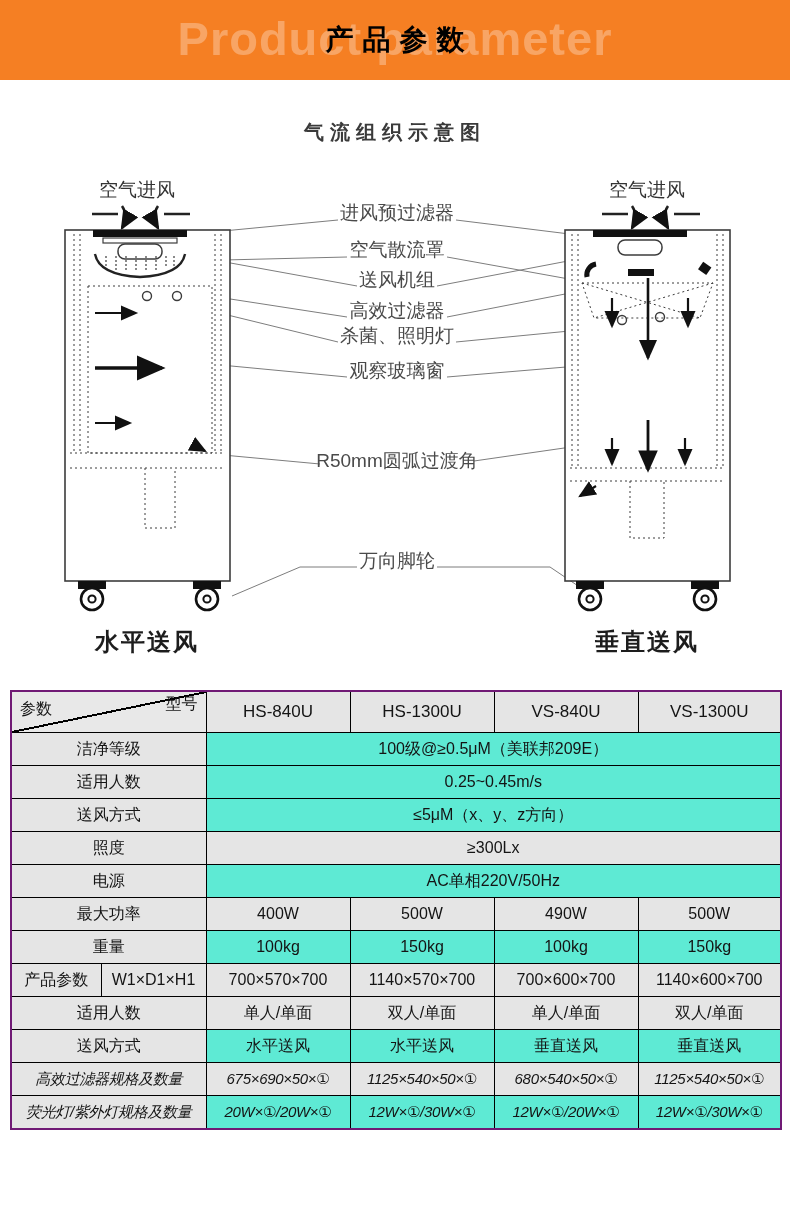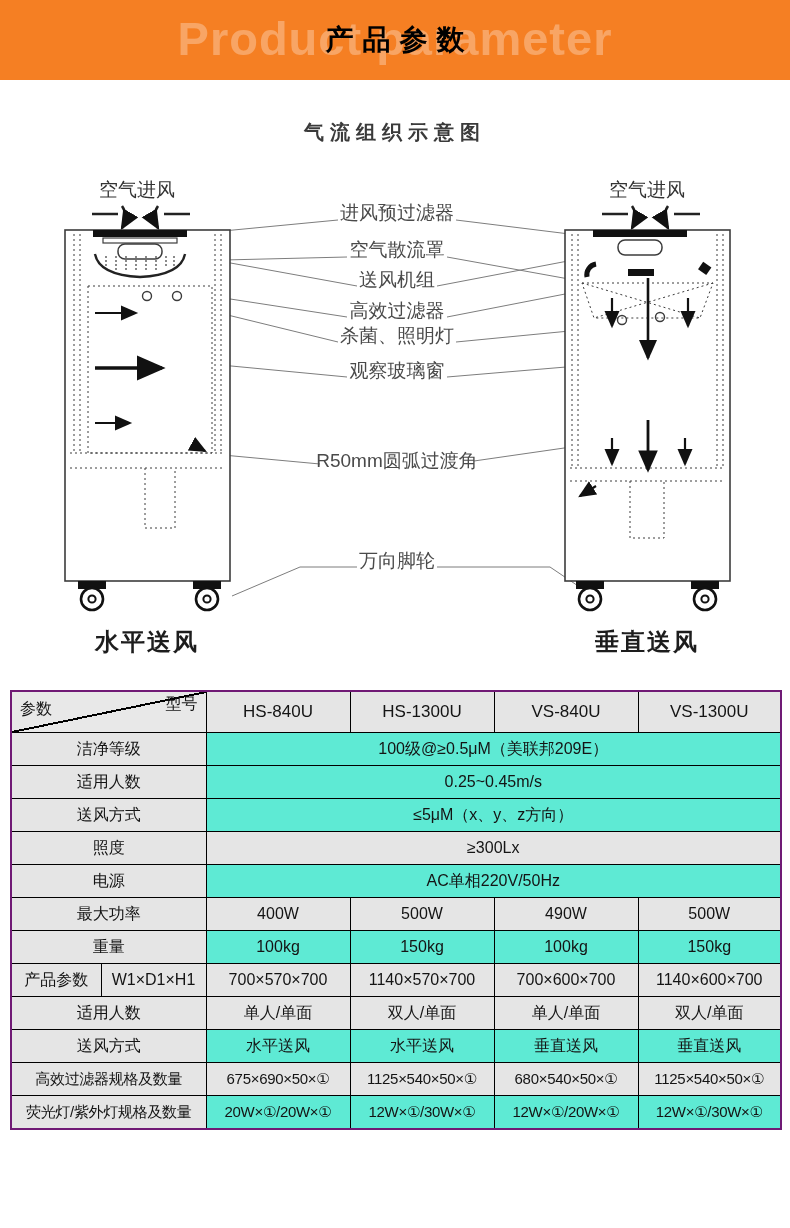--- a/index.html
+++ b/index.html
@@ -48,21 +48,21 @@
   .hdr td{height:40px;font-size:17px;}
   .corner{
     position:relative;
     background-image:linear-gradient(to bottom right,
       rgba(0,0,0,0) calc(50% - 1px),#000 calc(50% - 1px),
       #000 calc(50% + 1px),rgba(0,0,0,0) calc(50% + 1px));
     background-color:#e8e8e8;
   }
   .corner-model{position:absolute;top:2px;right:8px;font-size:16px;}
   .corner-param{position:absolute;bottom:12px;left:8px;font-size:16px;}
-  .sm{font-size:15px;letter-spacing:-0.3px;}
+  .sm{font-size:15px;letter-spacing:-0.3px;font-style:italic;}
 </style>
 </head>
 <body>
 
 <div class="banner">
   <div class="banner-en">Product parameter</div>
   <div class="banner-cn">产品参数</div>
 </div>
 
 <h2 class="diagram-title">气流组织示意图</h2>

